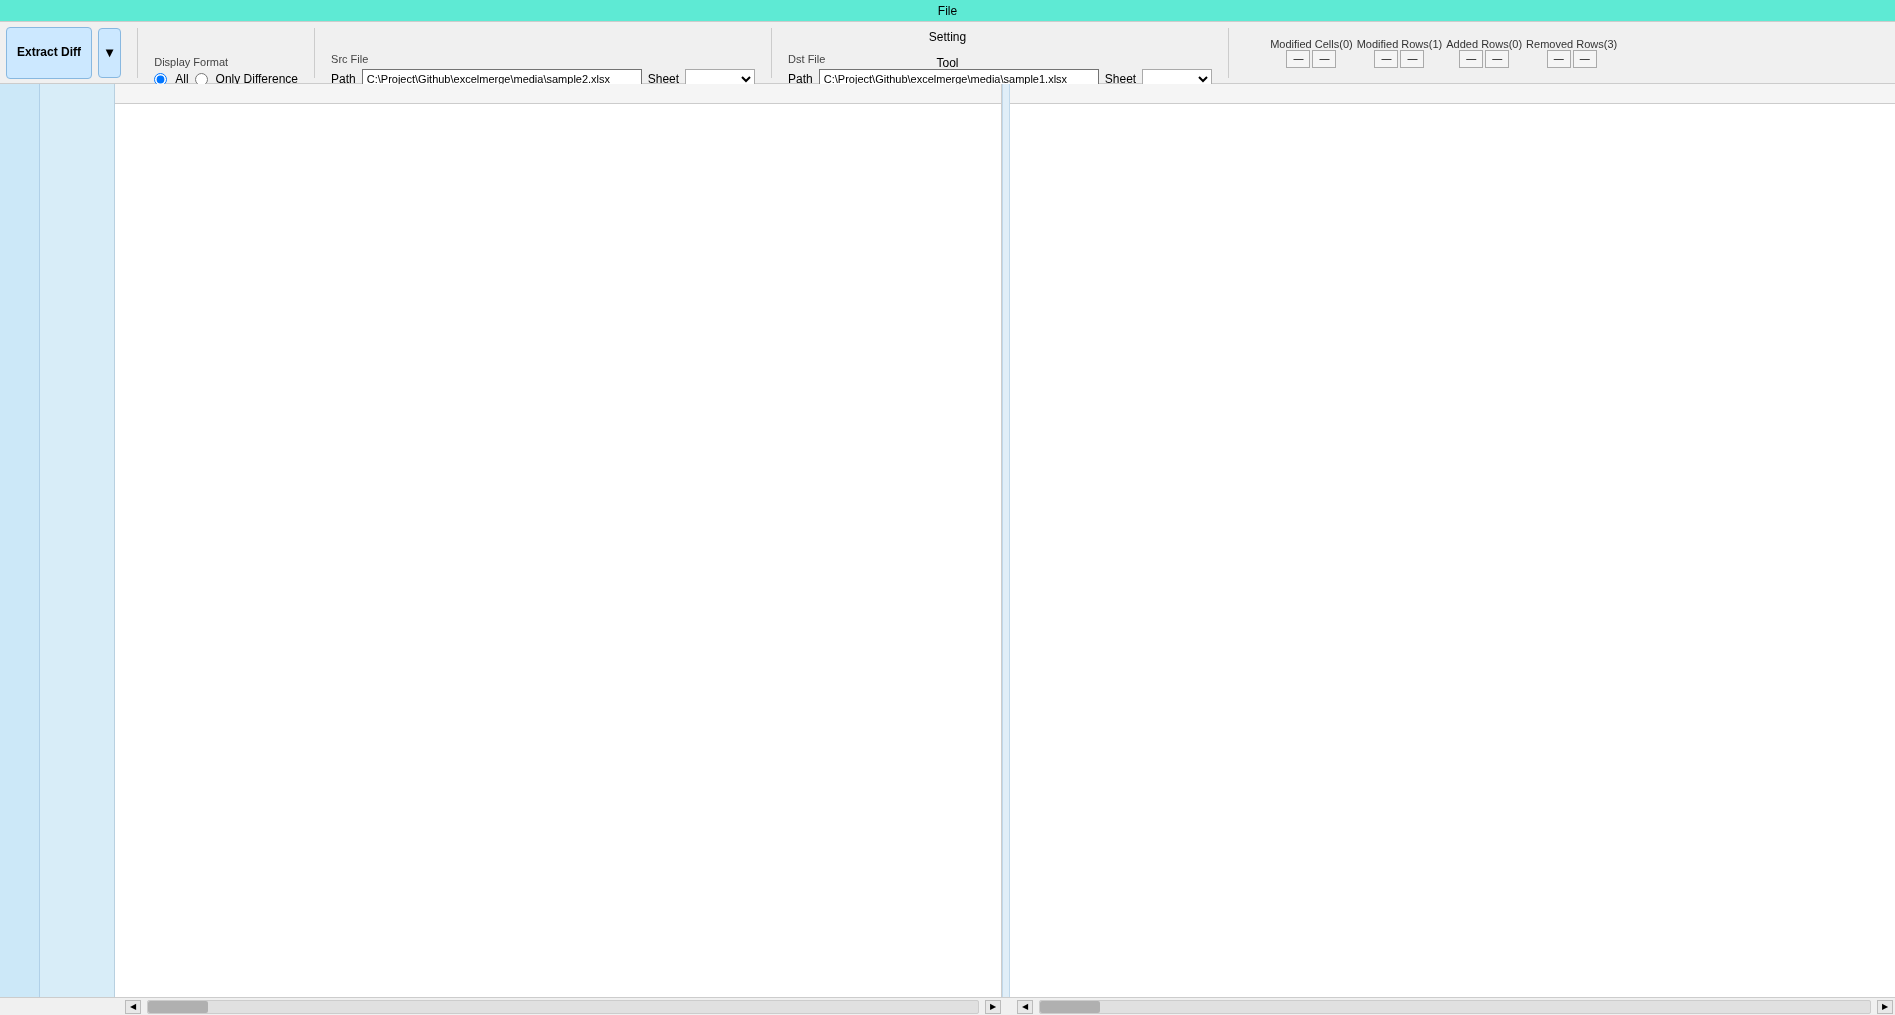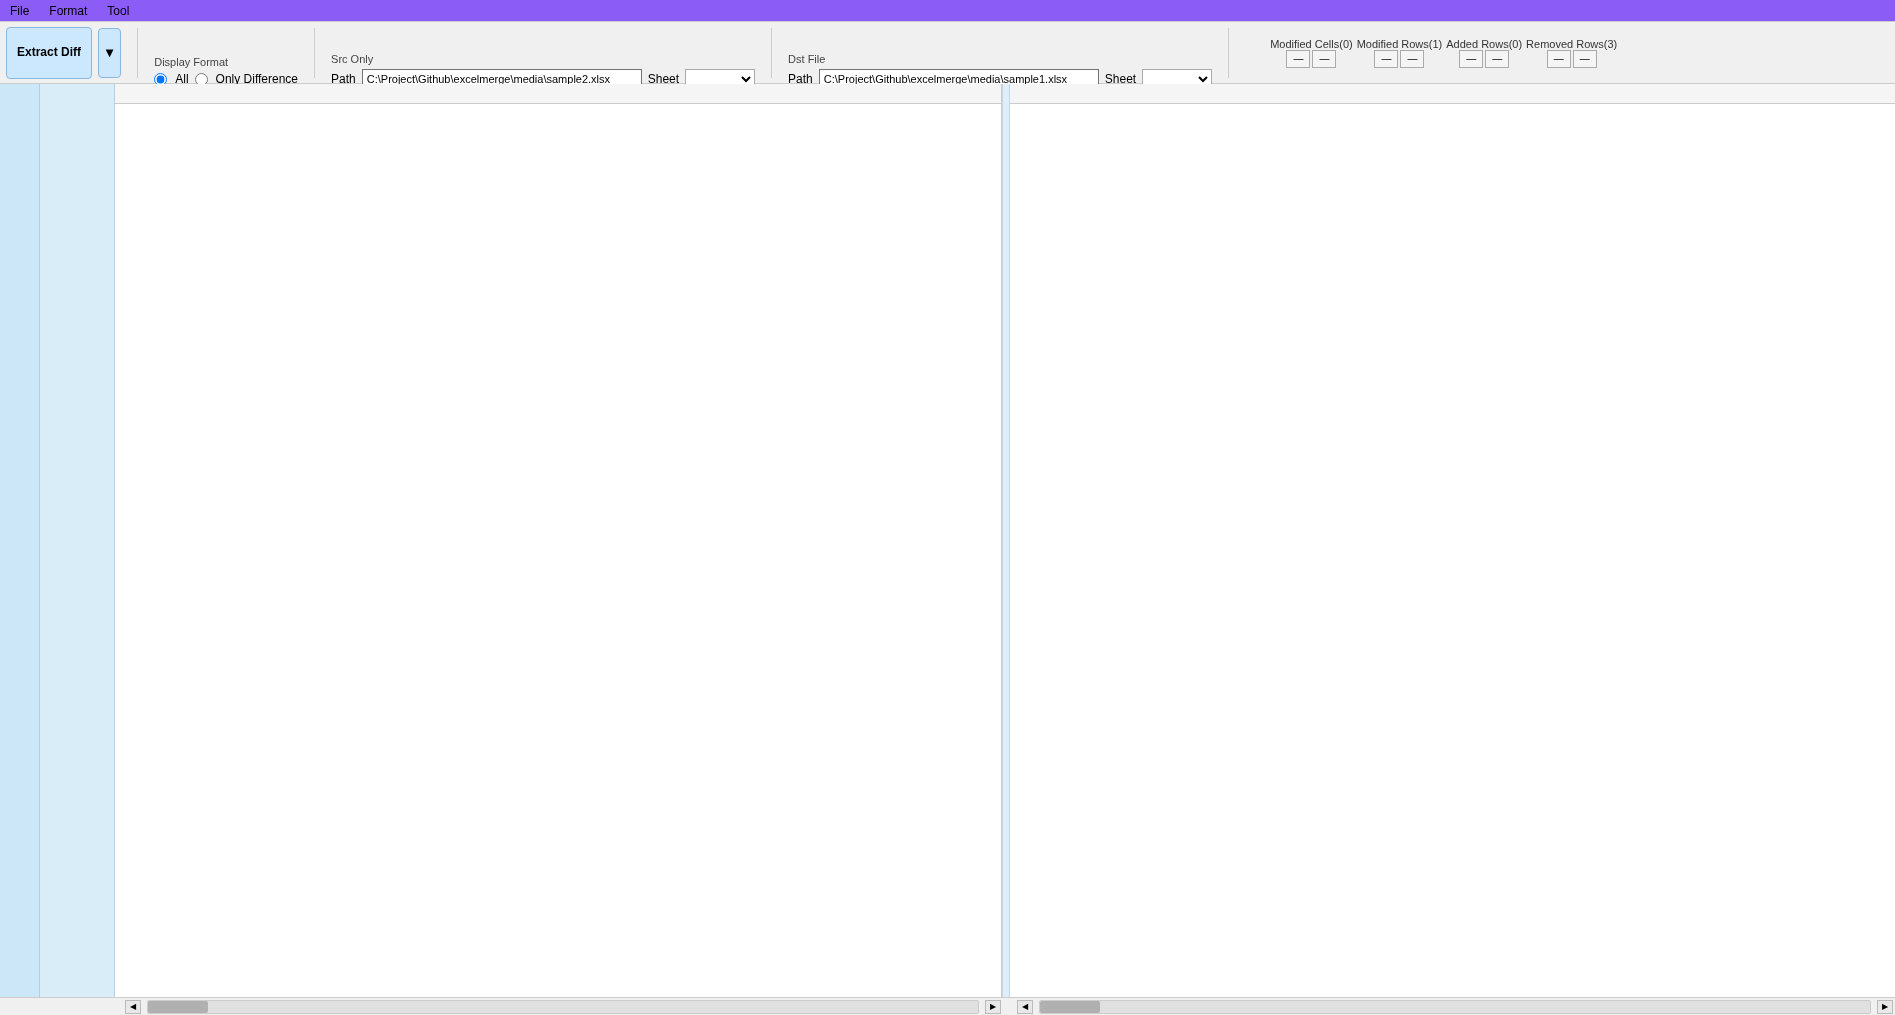--- a/index.html
+++ b/index.html
@@ -7,27 +7,28 @@
       font-family: 'Segoe UI', Arial, sans-serif;
       font-size: 12px;
       background: #f0f0f0;
       overflow: hidden;
       width: 1895px;
       height: 1015px;
     }
 
     
     .menu-bar {
-      background: #8b5cf6;
+      background: #5eead4;
       border-bottom: 1px solid #ccc;
       display: flex;
       align-items: center;
       padding: 2px 4px;
       height: 22px;
       gap: 8px;
+      flex-direction: column;
     }
     .menu-item {
       padding: 2px 6px;
       cursor: pointer;
       font-size: 12px;
     }
 
     
     .toolbar {
       background: #f0f0f0;
@@ -247,21 +248,21 @@
       height: 50px;
       background: #ccc;
       margin: 0 4px;
     }
   </style>
 </head>
 <body>
 
 <div class="menu-bar">
   <span class="menu-item">File</span>
-  <span class="menu-item">Format</span>
+  <span class="menu-item">Setting</span>
   <span class="menu-item">Tool</span>
 </div>
 
 <div class="toolbar">
 
   <button class="extract-diff-btn">
     <span>Extract Diff</span>
   </button>
   <button class="dropdown-arrow-btn">
     <span>▼</span>
@@ -275,21 +276,21 @@
       <input type="radio" name="display" id="radio-all" checked="" style="">
       <label for="radio-all">All</label>
       <input type="radio" name="display" id="radio-diff" style="">
       <label for="radio-diff">Only Difference</label>
     </div>
   </div>
 
   <div class="separator"></div>
 
   <div class="toolbar-group">
-    <span class="toolbar-group-label">Src Only</span>
+    <span class="toolbar-group-label">Src File</span>
     <div class="toolbar-row">
       <span>Path</span>
       <input type="text" class="path-input" value="C:\Project\Github\excelmerge\media\sample2.xlsx" style="">
       <span>Sheet</span>
       <select class="sheet-select"></select>
     </div>
   </div>
 
   <div class="separator"></div>
 

